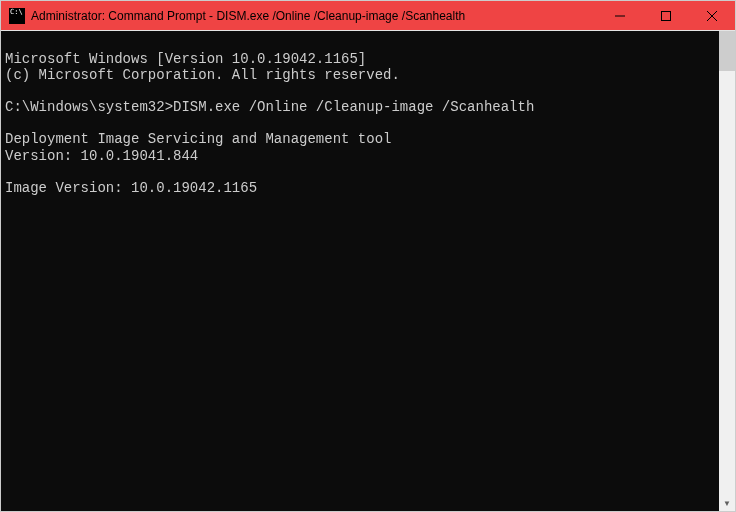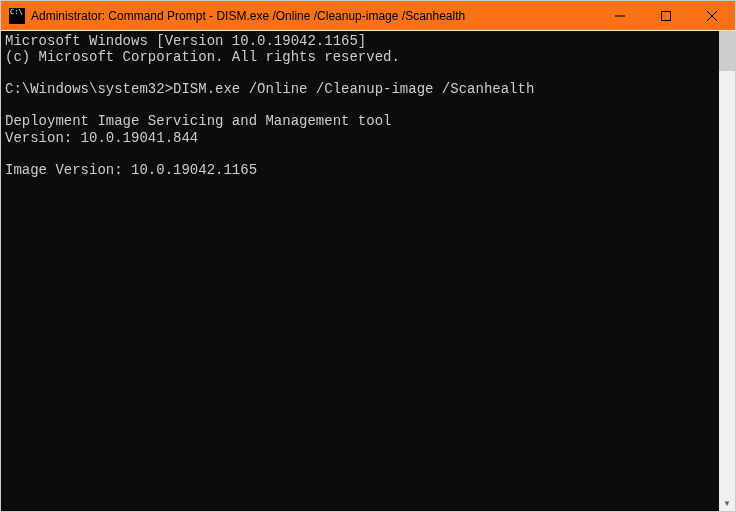--- a/index.html
+++ b/index.html
@@ -6,21 +6,21 @@
     body {
       width: 736px;
       height: 512px;
       background: #fff;
       font-family: "Segoe UI", Tahoma, sans-serif;
       overflow: hidden;
       border: 1px solid #ccc;
     }
     .titlebar {
       height: 30px;
-      background: #f97316;
+      background: #ef4444;
       display: flex;
       align-items: center;
       border-bottom: 1px solid #e5e5e5;
     }
     .titlebar-icon {
       width: 16px;
       height: 16px;
       margin: 0 6px 0 8px;
       background: #000;
       position: relative;
@@ -63,21 +63,21 @@
       background: #0c0c0c;
       display: flex;
     }
     .console {
       flex: 1;
       background: #0c0c0c;
       color: #cccccc;
       font-family: Consolas, "Courier New", monospace;
       font-size: 14px;
       line-height: 1.15;
-      padding: 2px 4px;
+      padding: 20px 4px;
       white-space: pre;
       overflow: hidden;
     }
     .scrollbar {
       width: 16px;
       background: #f0f0f0;
       position: relative;
     }
     .scroll-thumb {
       position: absolute;

